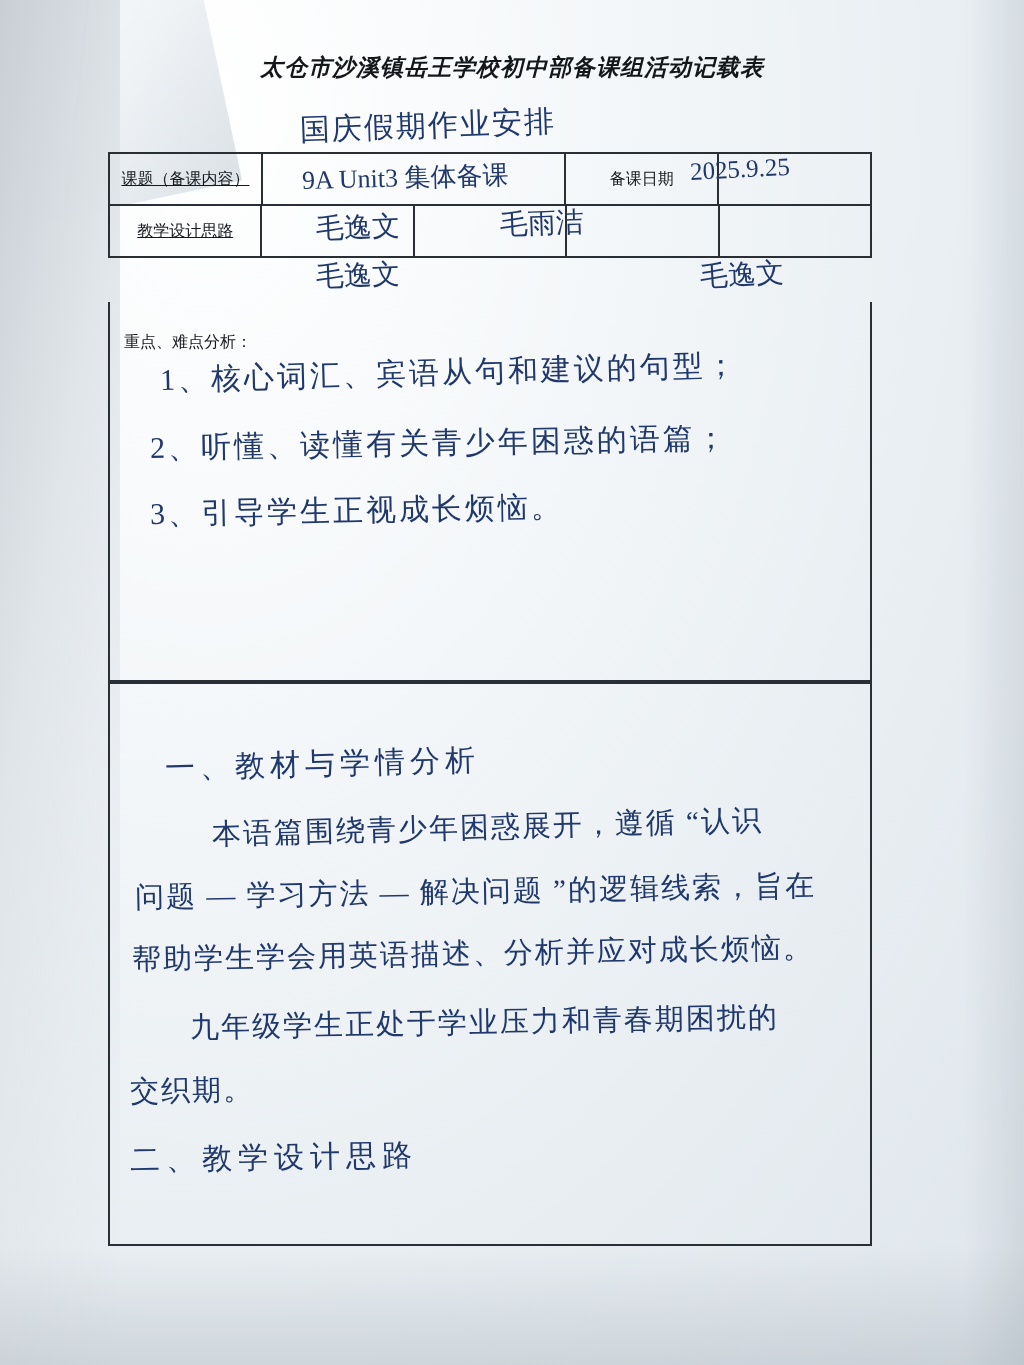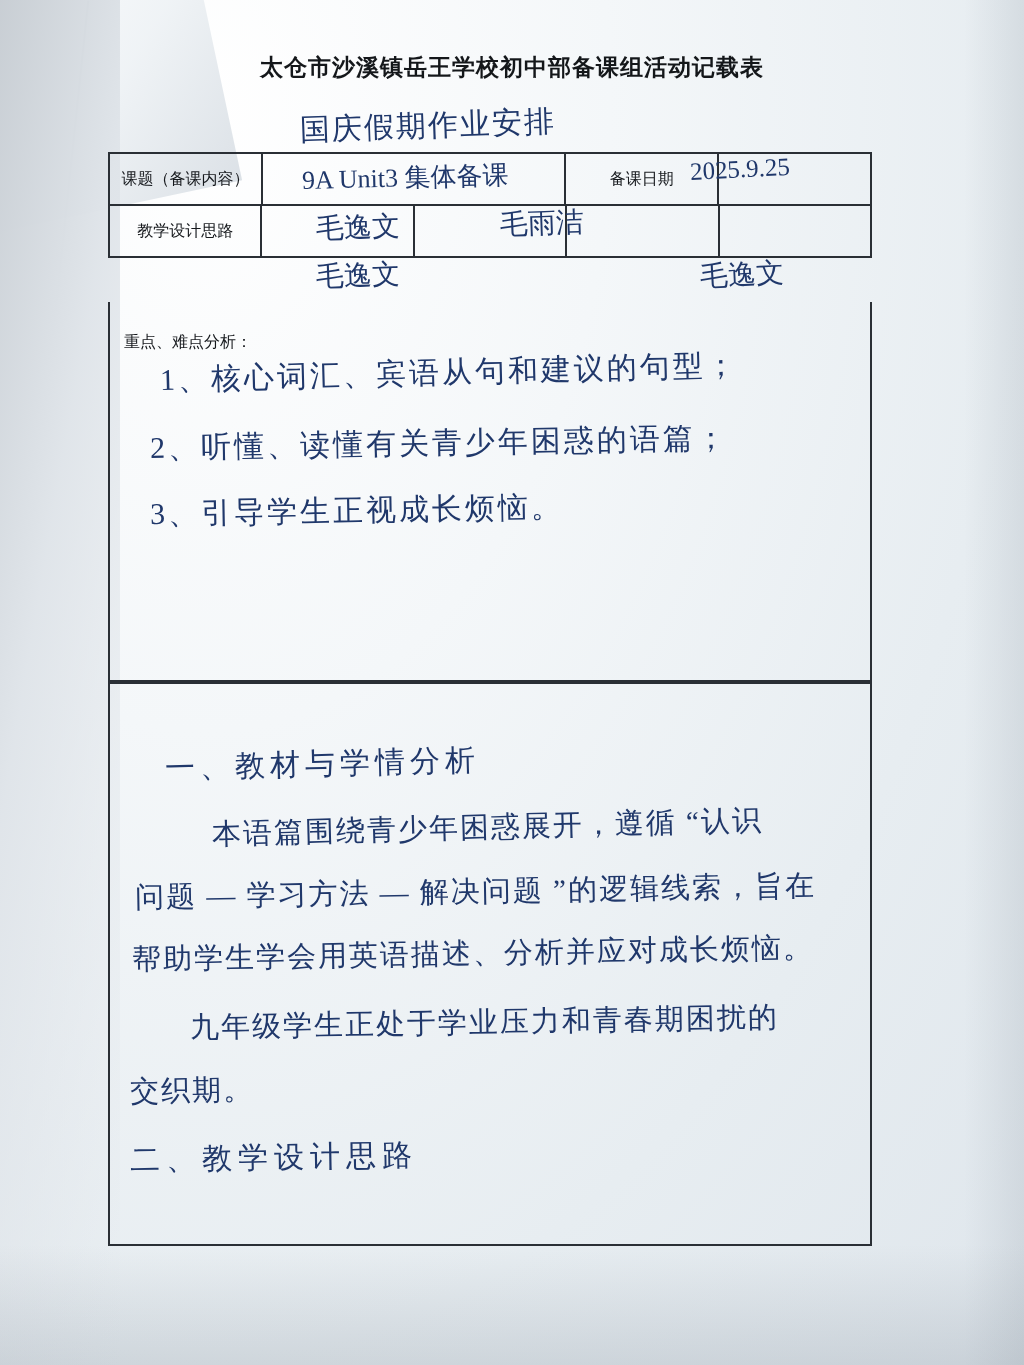--- a/index.html
+++ b/index.html
@@ -61,20 +61,21 @@
   .doc-title {
     position: absolute;
     top: 52px;
     left: 0; right: 0;
     text-align: center;
     font-size: 23px;
     font-weight: bold;
     color: #14171a;
     letter-spacing: 1px;
     font-family: "Liberation Sans", sans-serif;
+    font-style: italic;
   }
 
   .table {
     position: absolute;
     left: 108px;
     top: 152px;
     width: 760px;
     border: 2px solid #2a2f35;
     border-bottom: none;
   }
@@ -85,21 +86,21 @@
   }
   .cell {
     display: flex;
     align-items: center;
     justify-content: center;
     font-size: 16px;
     color: #15181c;
     position: relative;
   }
   .cell.bl { border-left: 2px solid #2a2f35; }
-  .c-label  { width: 190px; }
+  .c-label  { width: 190px; text-decoration: underline; }
   .c-mid    { width: 190px; }
   .c-wide   { width: 380px; }
   .c-sig    { width: 190px; }
 
   .big-box {
     position: absolute;
     left: 108px;
     top: 302px;
     width: 760px;
     height: 378px;

